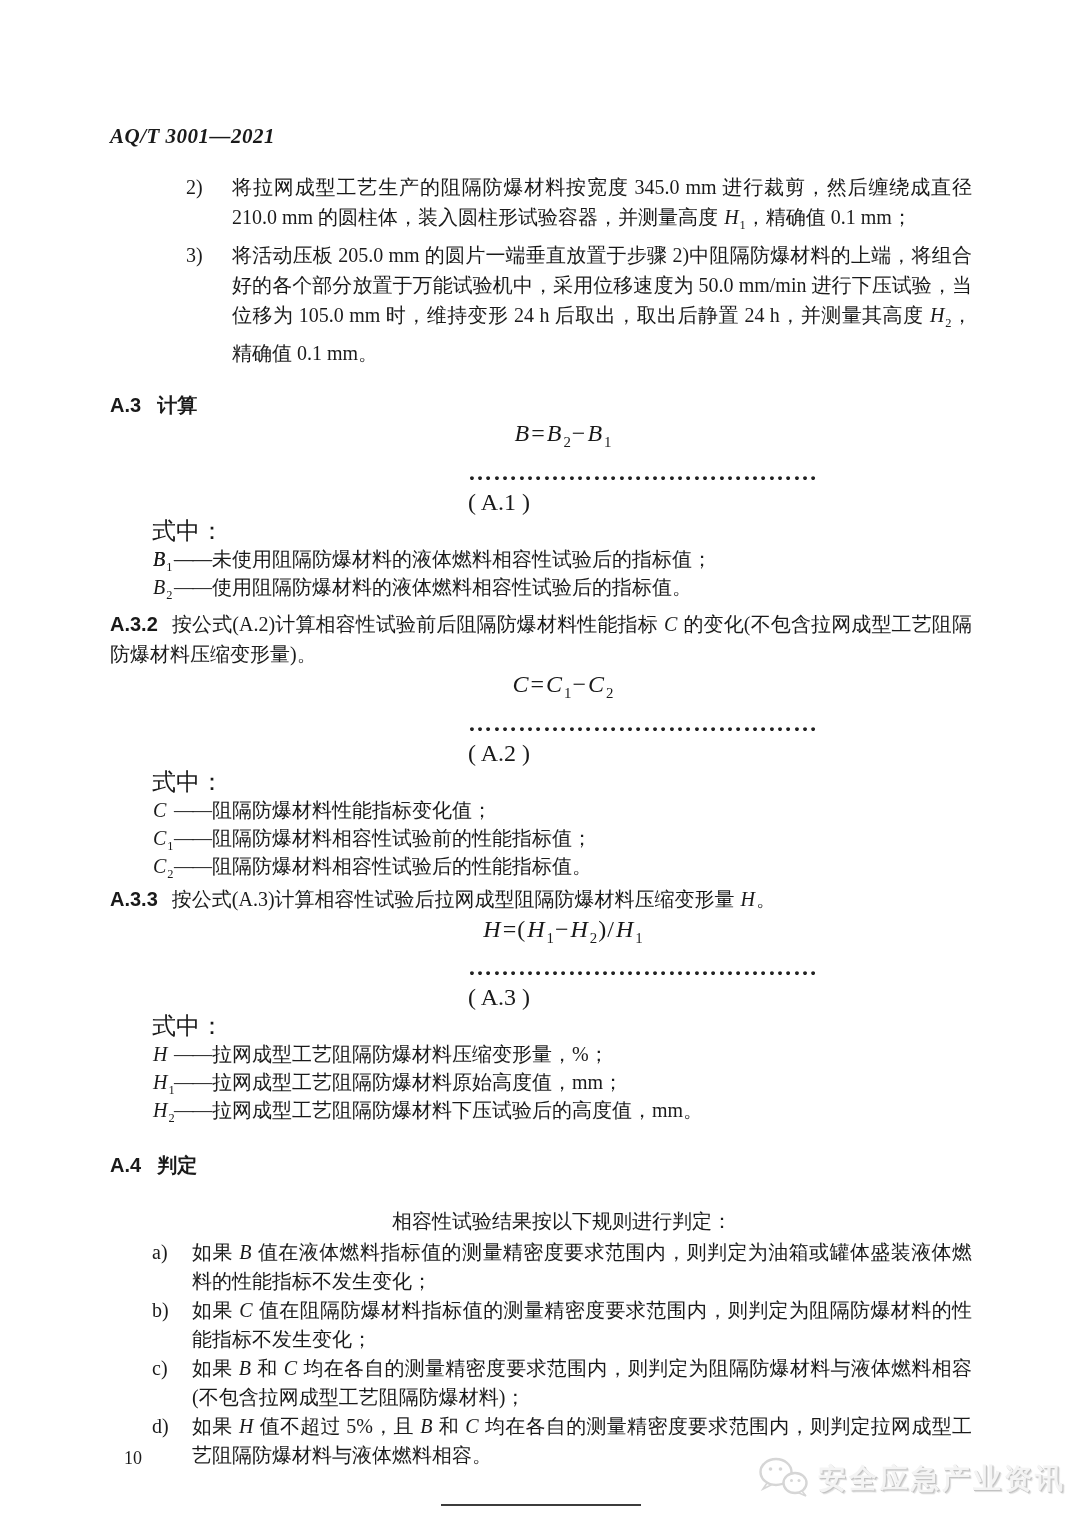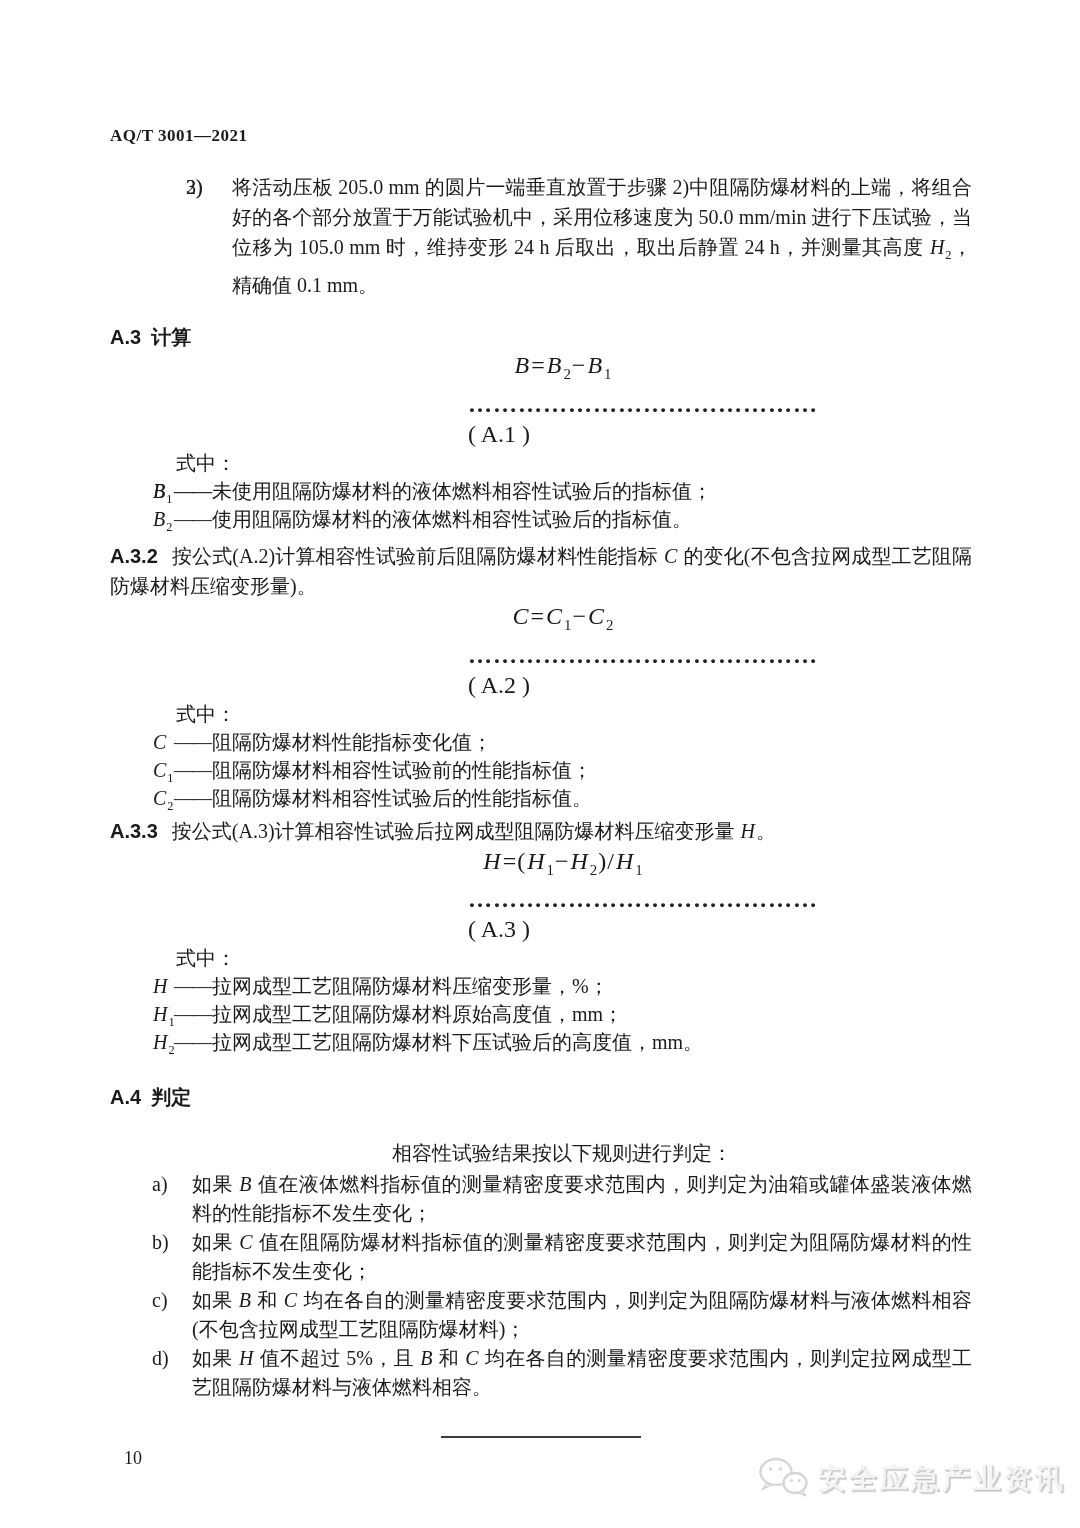--- a/index.html
+++ b/index.html
@@ -2,43 +2,43 @@
 <html><head>
 <meta charset="utf-8">
 <style>
   html,body{margin:0;padding:0;}
   body{
     width:1080px;height:1528px;background:#ffffff;position:relative;overflow:hidden;
     font-family:"Liberation Serif","DejaVu Serif",serif;color:#1a1a1a;
   }
   .page{position:absolute;inset:0;overflow:hidden;}
   .content{padding:124px 108px 0 110px;}
-  .doc-code{font-size:17px;font-weight:bold;line-height:24px;letter-spacing:0.5px;}
+  .doc-code{font-size:21px;font-weight:bold;line-height:24px;letter-spacing:0.5px;font-style:italic;}
 
   .steps{margin-top:24px;}
   .step{position:relative;padding-left:122px;font-size:20px;line-height:30px;text-align:justify;}
   .step-marker{position:absolute;left:76px;top:0;}
 
   .sec-heading{margin-top:24px;font-family:"Liberation Sans","DejaVu Sans",sans-serif;
     font-weight:bold;font-size:20px;line-height:26px;}
-  .sec-heading .sec-num{margin-right:10px;}
+  .sec-heading .sec-num{margin-right:16px;}
 
   .clause-para{font-size:20px;line-height:30px;text-align:justify;}
   .clause-para.mt1{margin-top:22px;}
   .clause-para.mt2{margin-top:8px;}
   .clause-para.mt3{margin-top:4px;}
   .clause-num{font-family:"Liberation Sans","DejaVu Sans",sans-serif;font-weight:bold;margin-right:14px;}
 
   .formula-row{display:flex;align-items:baseline;padding-left:340px;font-size:24px;line-height:30px;flex-direction:column;}
   .f-expr{min-width:190px;text-align:center;letter-spacing:1px;white-space:nowrap;}
   .f-leader{flex:1;overflow:hidden;white-space:nowrap;text-align:right;margin-left:18px;
     letter-spacing:1px;font-weight:bold;color:#222;}
   .f-label{white-space:nowrap;margin-left:2px;}
 
-  .where{margin-left:66px;font-size:20px;line-height:28px;}
+  .where{margin-left:42px;font-size:24px;line-height:28px;}
   .var-row{position:relative;margin-left:42px;padding-left:60px;font-size:20px;line-height:28px;}
   .var-sym{position:absolute;left:0;top:0;}
   .var-dash{position:absolute;left:22px;top:0;letter-spacing:-2px;color:#2a2a2a;}
 
   .intro{margin-top:28px;margin-left:42px;font-size:20px;line-height:30px;text-align:center;}
   .judgment{margin-top:2px;}
   .alpha-item{position:relative;margin-left:42px;padding-left:40px;font-size:20px;line-height:29px;text-align:justify;}
   .alpha-marker{position:absolute;left:0;top:0;}
 
   .sec-a4{margin-top:28px;}
@@ -61,20 +61,21 @@
 <body>
 
 <div class="page">
   <div class="content">
 
     <div class="doc-code">AQ/T 3001—2021</div>
 
     <div class="steps">
       <div class="step">
         <span class="step-marker">2)</span>
+        <span>将拉网成型工艺生产的阻隔防爆材料按宽度 345.0 mm 进行裁剪，然后缠绕成直径 210.0 mm 的圆柱体，装入圆柱形试验容器，并测量高度 <em class="var">H</em><sub>1</sub>，精确值 0.1 mm；</span>
       </div>
       <div class="step">
         <span class="step-marker">3)</span>
         <span>将活动压板 205.0 mm 的圆片一端垂直放置于步骤 2)中阻隔防爆材料的上端，将组合好的各个部分放置于万能试验机中，采用位移速度为 50.0 mm/min 进行下压试验，当位移为 105.0 mm 时，维持变形 24 h 后取出，取出后静置 24 h，并测量其高度 <em class="var">H</em><sub>2</sub>，精确值 0.1 mm。</span>
       </div>
     </div>
 
     <div class="sec-heading">
       <span class="sec-num">A.3</span><span class="sec-title">计算</span>
     </div>

